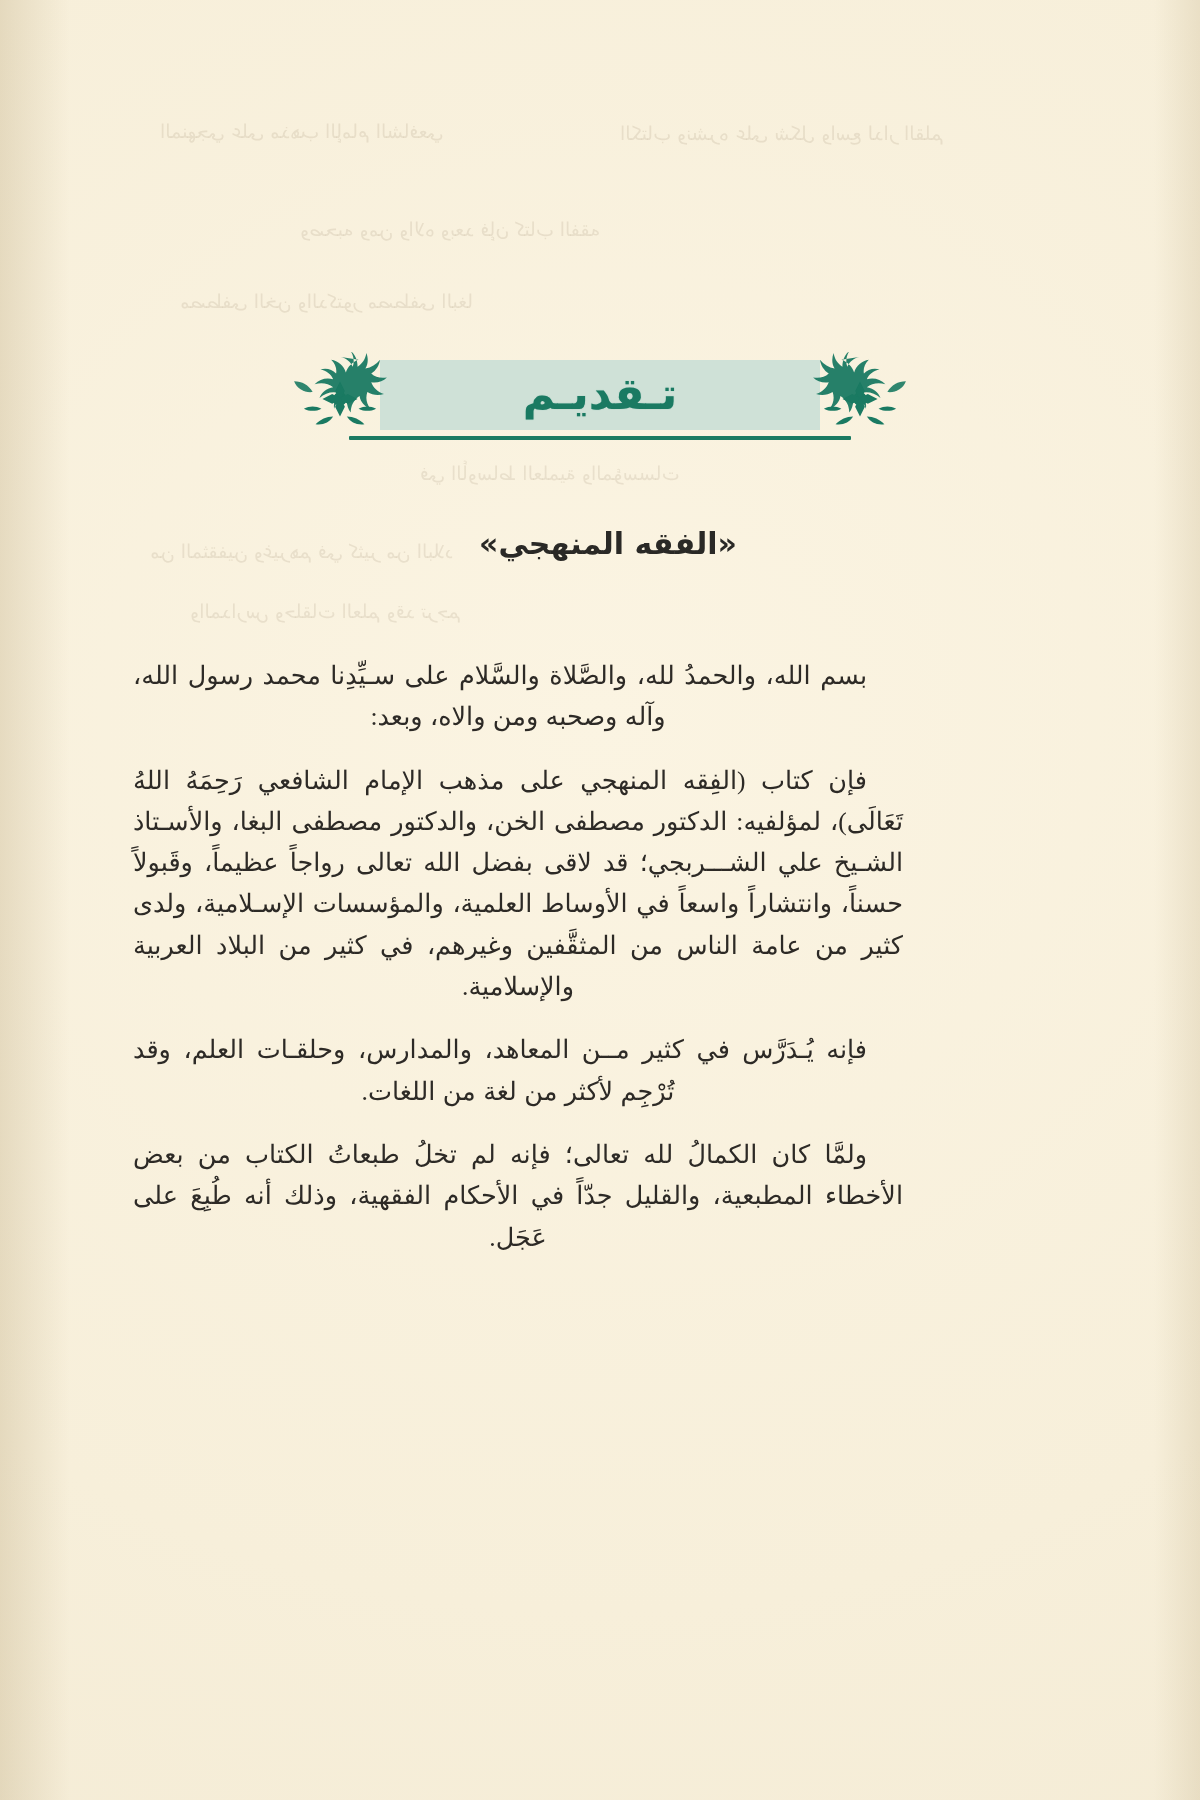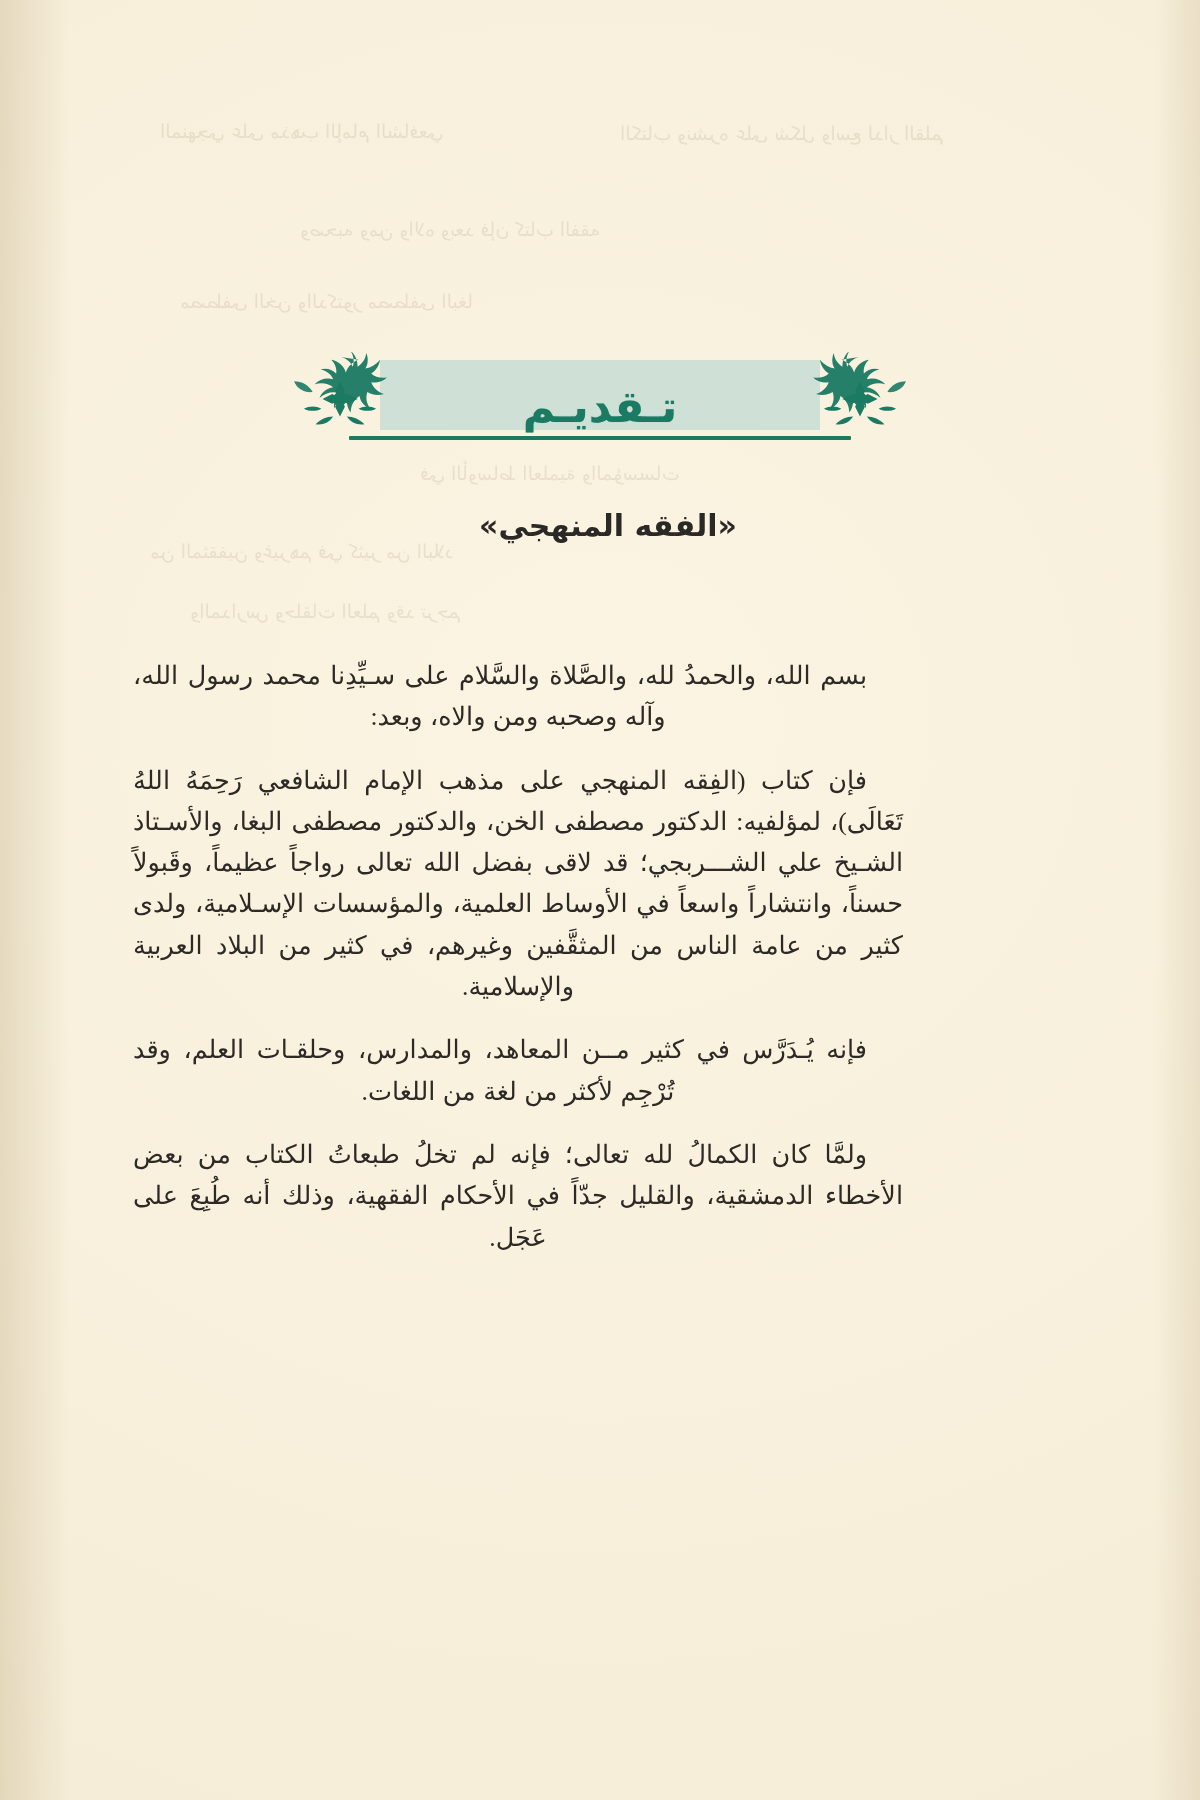--- a/index.html
+++ b/index.html
@@ -49,21 +49,21 @@
   }
 
   
   .banner-wrap{
     position:absolute;top:352px;left:0;right:0;
     display:flex;justify-content:center;align-items:flex-end;
   }
   .banner{
     position:relative;
     width:616px;height:78px;
-    display:flex;align-items:flex-end;justify-content:center;
+    display:flex;align-items:center;justify-content:center;
   }
   .banner-fill{
     position:absolute;left:88px;right:88px;top:8px;bottom:0;
     background:#cddfd5;
   }
   .banner-title{
     position:relative;z-index:2;
     color:#1c7a63;
     font-size:44px;
     font-weight:700;
@@ -87,21 +87,21 @@
 
   
   .head-block{
     position:absolute;top:496px;left:0;right:0;
     text-align:center;
     color:#2c2b28;
     font-family:"DejaVu Sans","Liberation Sans",sans-serif;
     font-weight:700;
   }
   .head-1{font-size:32px;line-height:1.35;letter-spacing:.2px;}
-  .head-2{font-size:30px;line-height:1.35;margin-top:10px;letter-spacing:.2px;padding-left:16px;}
+  .head-2{font-size:30px;line-height:1.35;margin-top:28px;letter-spacing:.2px;padding-left:16px;}
 
   
   .body{
     position:absolute;
     top:655px;left:133px;width:770px;
     color:#2f2c28;
   }
   p.para{
     margin:0 0 22px 0;
     font-size:25.5px;
@@ -179,17 +179,17 @@
     </div>
 
     <div class="head-block">
       <div class="head-2">«الفقه المنهجي»</div>
     </div>
 
     <div class="body">
       <p class="para">بسم الله، والحمدُ لله، والصَّلاة والسَّلام على سـيِّدِنا محمد رسول الله، وآله وصحبه ومن والاه، وبعد:</p>
       <p class="para">فإن كتاب (الفِقه المنهجي على مذهب الإمام الشافعي رَحِمَهُ اللهُ تَعَالَى)، لمؤلفيه: الدكتور مصطفى الخن، والدكتور مصطفى البغا، والأسـتاذ الشـيخ علي الشـــربجي؛ قد لاقى بفضل الله تعالى رواجاً عظيماً، وقَبولاً حسناً، وانتشاراً واسعاً في الأوساط العلمية، والمؤسسات الإسـلامية، ولدى كثير من عامة الناس من المثقَّفين وغيرهم، في كثير من البلاد العربية والإسلامية.</p>
       <p class="para">فإنه يُـدَرَّس في كثير مــن المعاهد، والمدارس، وحلقـات العلم، وقد تُرْجِم لأكثر من لغة من اللغات.</p>
-      <p class="para">ولمَّا كان الكمالُ لله تعالى؛ فإنه لم تخلُ طبعاتُ الكتاب من بعض الأخطاء الدمشقية، والقليل جدّاً في الأحكام الفقهية، وذلك أنه طُبِعَ على عَجَل.</p>
+      <p class="para">ولمَّا كان الكمالُ لله تعالى؛ فإنه لم تخلُ طبعاتُ الكتاب من بعض الأخطاء المطبعية، والقليل جدّاً في الأحكام الفقهية، وذلك أنه طُبِعَ على عَجَل.</p>
     </div>
 
   </div>
 </div>
 
 </body></html>

